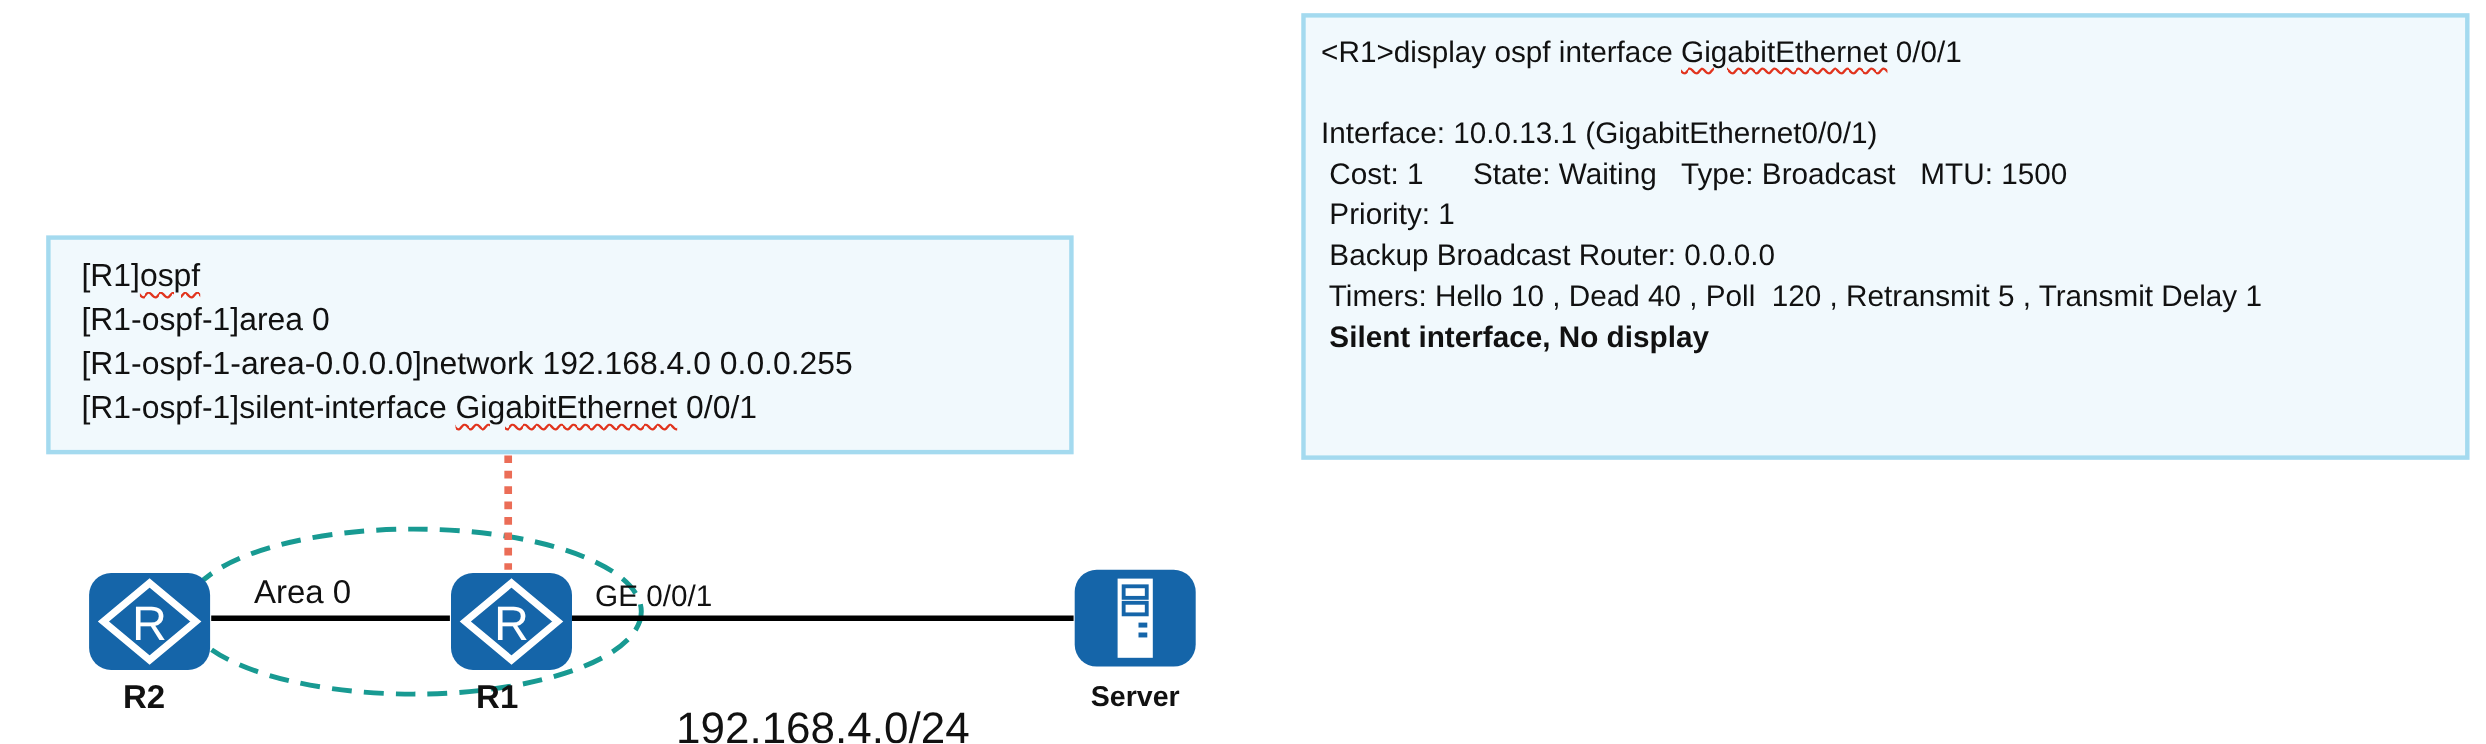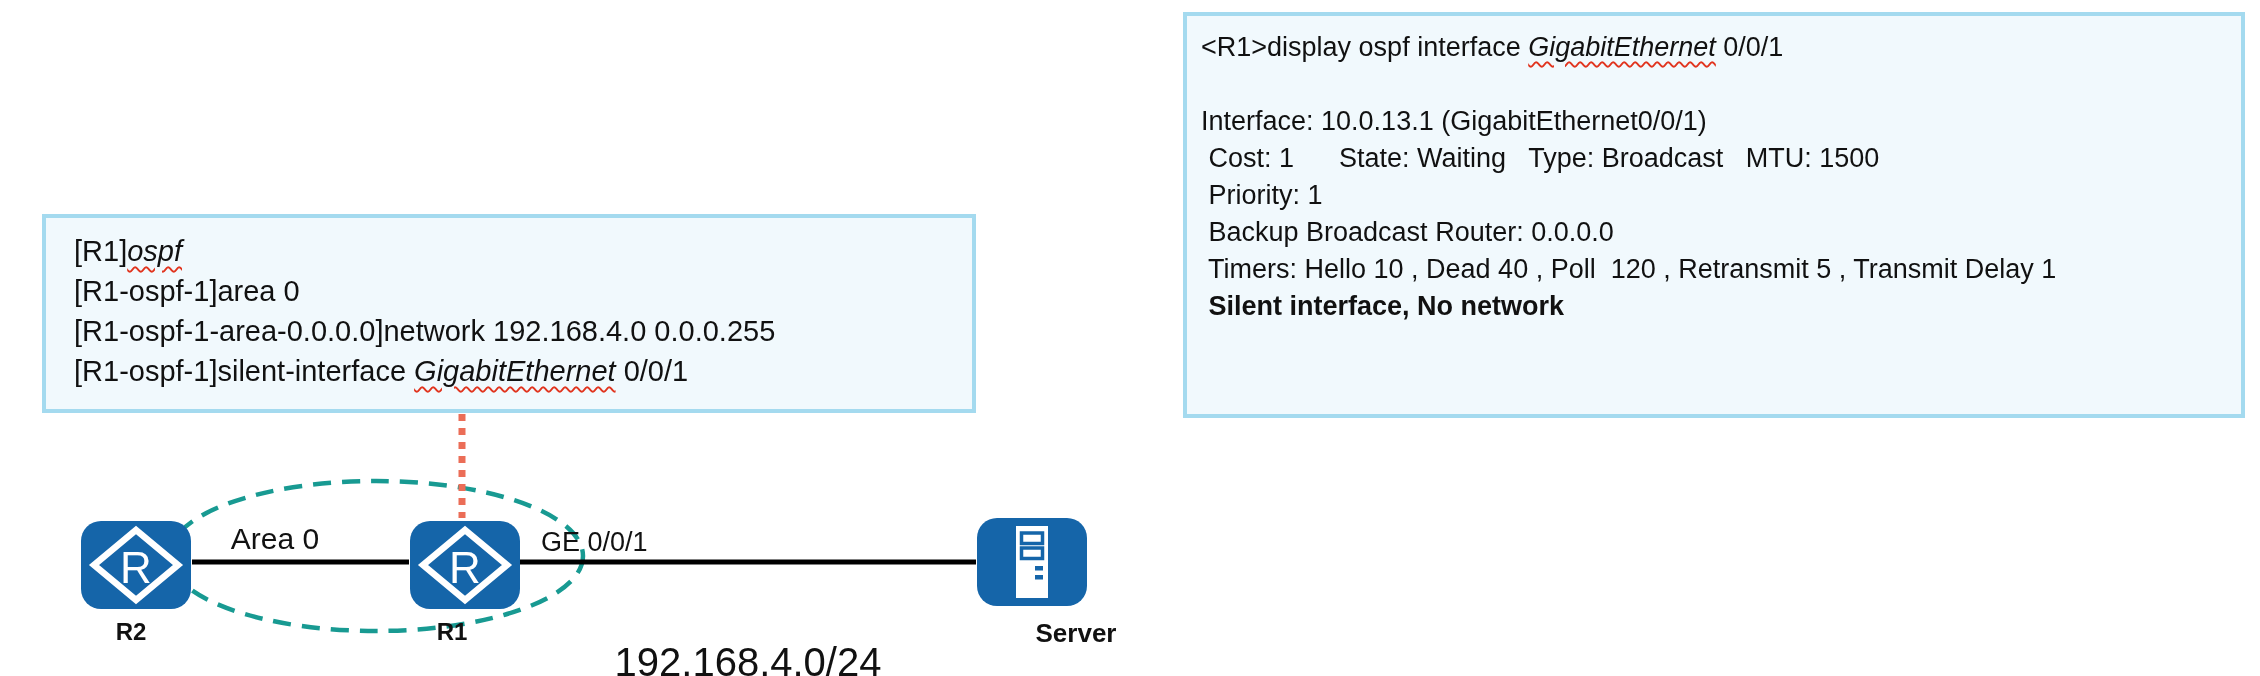--- a/index.html
+++ b/index.html
@@ -20,28 +20,28 @@
   .infobox{
     position:absolute;background:var(--box-bg);
     border:4px solid var(--box-border);box-sizing:border-box;
   }
   .cfg-box{left:42px;top:214px;width:934px;height:199px;padding:13px 28px;font-size:29px;line-height:40px;}
   .out-box{left:1183px;top:12px;width:1062px;height:406px;padding:13px 14px;font-size:27px;line-height:37px;}
   .line{white-space:pre;}
   .wavy{
     text-decoration-line:underline;text-decoration-style:wavy;
     text-decoration-color:var(--squiggle-red);
-    text-decoration-thickness:2px;text-underline-offset:5px;font-style:italic;
+    text-decoration-thickness:2px;text-underline-offset:5px;
   }
   .bold{font-weight:bold;}
   .topo-svg{position:absolute;left:0;top:400px;}
   .node{position:absolute;width:112px;height:90px;}
   .label{position:absolute;white-space:nowrap;}
   .lbl-center{transform:translateX(-50%);}
-  .node-label{font-weight:bold;font-size:24px;}
+  .node-label{font-weight:bold;font-size:30px;}
 </style>
 </head>
 <body>
 
 <div class="canvas">
 
   <div class="infobox cfg-box">
     <div class="line"><span>[R1]</span><span class="wavy">ospf</span></div>
     <div class="line">[R1-ospf-1]area 0</div>
     <div class="line">[R1-ospf-1-area-0.0.0.0]network 192.168.4.0 0.0.0.255</div>
@@ -49,21 +49,21 @@
   </div>
 
   <div class="infobox out-box">
     <div class="line"><span>&lt;R1&gt;display ospf interface </span><span class="wavy">GigabitEthernet</span><span> 0/0/1</span></div>
     <div class="line"> </div>
     <div class="line">Interface: 10.0.13.1 (GigabitEthernet0/0/1)</div>
     <div class="line"> Cost: 1      State: Waiting   Type: Broadcast   MTU: 1500</div>
     <div class="line"> Priority: 1</div>
     <div class="line"> Backup Broadcast Router: 0.0.0.0</div>
     <div class="line"> Timers: Hello 10 , Dead 40 , Poll  120 , Retransmit 5 , Transmit Delay 1</div>
-    <div class="line bold"> Silent interface, No network</div>
+    <div class="line bold"> Silent interface, No display</div>
   </div>
 
   <svg class="topo-svg" width="1200" height="276" viewBox="0 400 1200 276">
 
     <ellipse cx="376" cy="556" rx="207" ry="75" fill="none" style="stroke:var(--teal)" stroke-width="4.5" stroke-dasharray="18 11"></ellipse>
 
     <line x1="462" y1="414" x2="462" y2="518" style="stroke:var(--salmon)" stroke-width="7" stroke-dasharray="7 7"></line>
 
     <line x1="192" y1="562" x2="409" y2="562" style="stroke:var(--link-black)" stroke-width="5"></line>
 
@@ -89,15 +89,15 @@
     <rect x="45.5" y="31" width="21" height="10.5" fill="#ffffff" style="stroke:var(--router-blue)" stroke-width="3.5"></rect>
     <rect x="59" y="49" width="8" height="4.5" style="fill:var(--router-blue)"></rect>
     <rect x="59" y="58" width="8" height="4.5" style="fill:var(--router-blue)"></rect>
   </svg>
 
   <div class="label lbl-center" style="left:275px;top:522px;font-size:30px;">Area 0</div>
   <div class="label" style="left:541px;top:527px;font-size:27px;">GE 0/0/1</div>
   <div class="label lbl-center" style="left:748px;top:640px;font-size:40px;">192.168.4.0/24</div>
   <div class="label lbl-center node-label" style="left:131px;top:618px;">R2</div>
   <div class="label lbl-center node-label" style="left:452px;top:618px;">R1</div>
-  <div class="label lbl-center node-label" style="left:1032px;top:618px;font-size:26px;margin-left:44px;">Server</div>
+  <div class="label lbl-center node-label" style="left:1032px;top:618px;font-size:26px;">Server</div>
 
 </div>
 
 </body></html>

